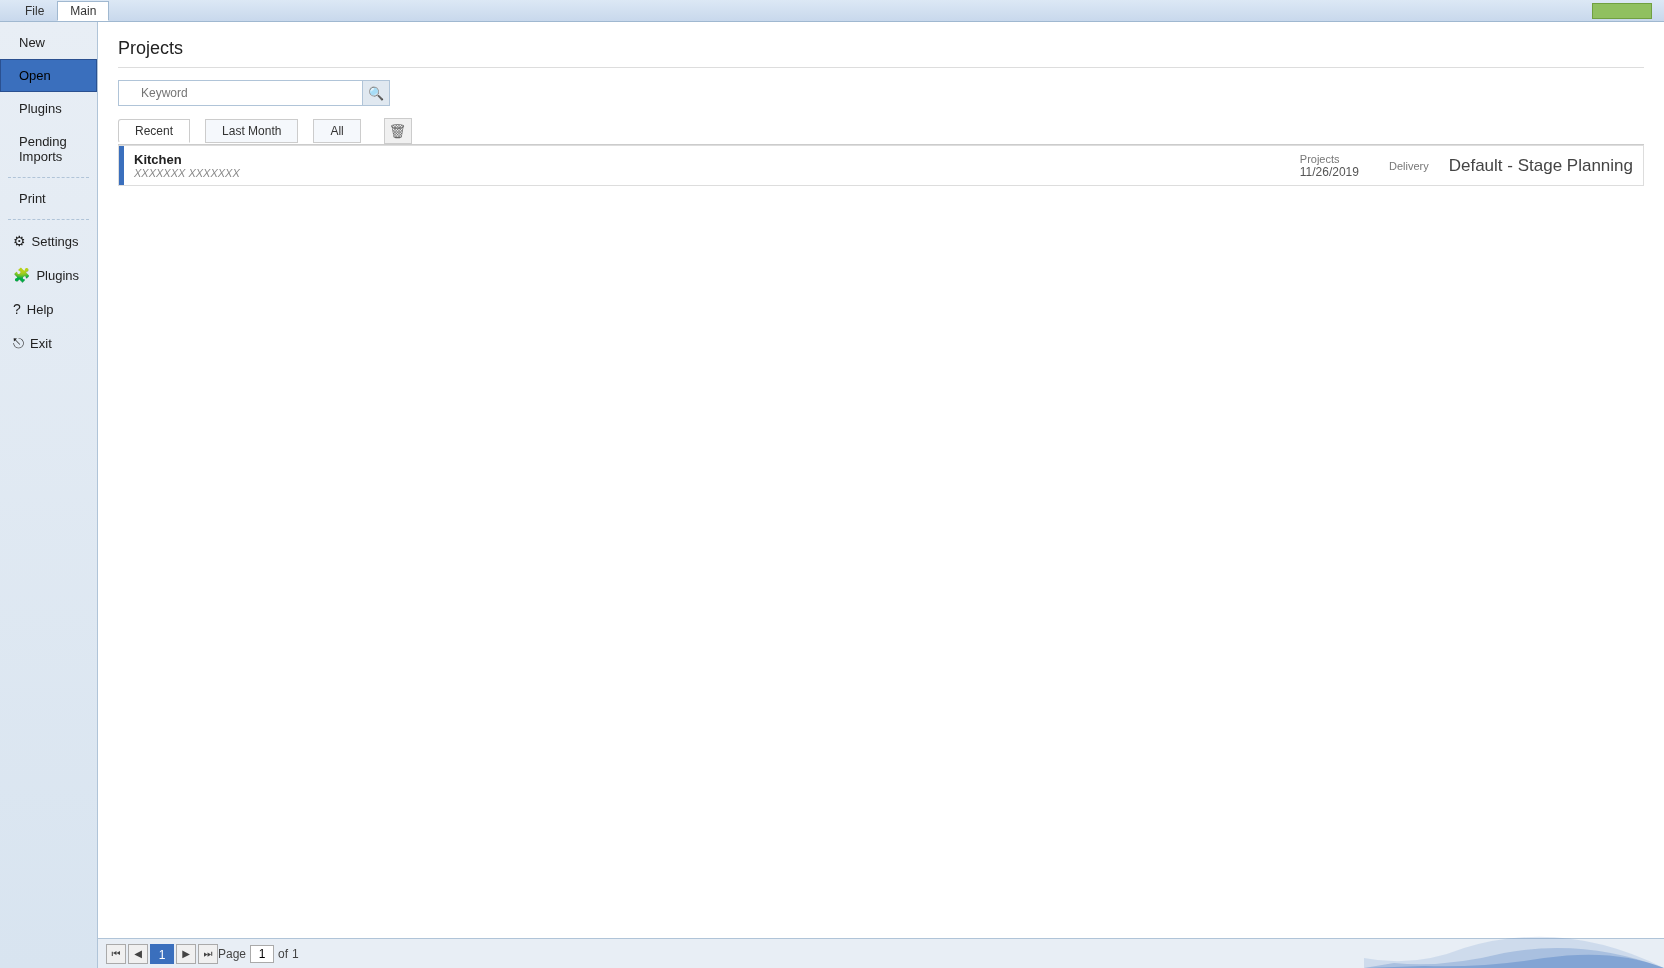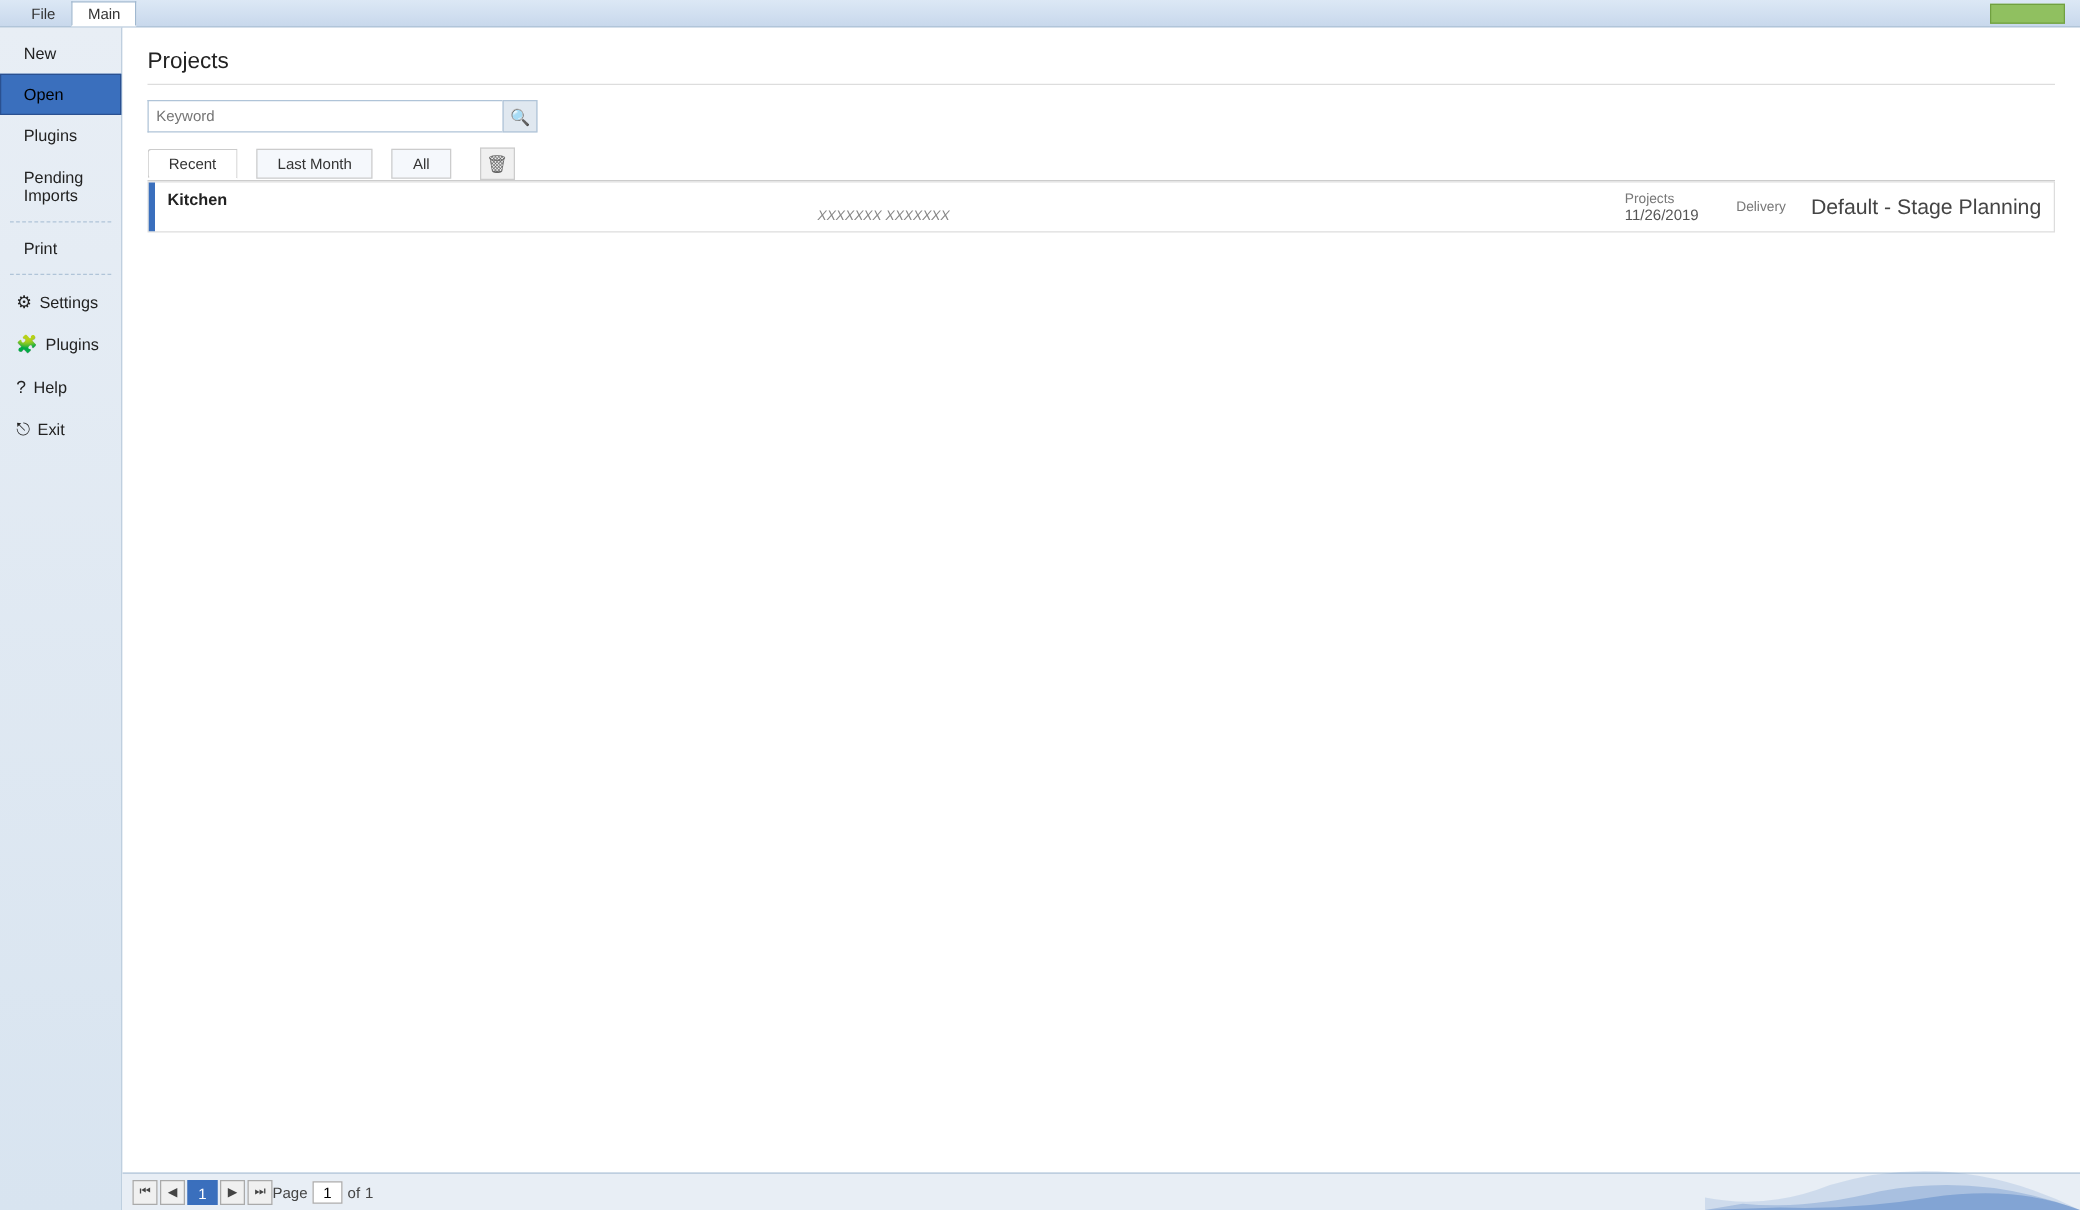--- a/index.html
+++ b/index.html
@@ -104,25 +104,25 @@
     }
 
     
     .search-bar {
       display: flex;
       align-items: center;
       margin-bottom: 12px;
       gap: 0;
     }
     .search-input {
-      width: 284px;
+      width: 244px;
       height: 26px;
       border: 1px solid #b0c4d8;
       border-right: none;
-      padding: 2px 6px;
+      padding: 2px 22px;
       font-size: 12px;
       outline: none;
       color: #404040;
     }
     .search-btn {
       width: 28px;
       height: 26px;
       background: #e0e8f0;
       border: 1px solid #b0c4d8;
       cursor: pointer;
@@ -196,21 +196,20 @@
     }
     .project-name {
       font-weight: bold;
       font-size: 13px;
       color: #222;
     }
     .project-id {
       font-size: 11px;
       color: #888;
       font-style: italic;
-      text-align: center;
     }
     .project-meta {
       display: flex;
       gap: 30px;
       padding: 6px 10px;
       align-items: center;
       color: #555;
       font-size: 12px;
     }
     .meta-label {

